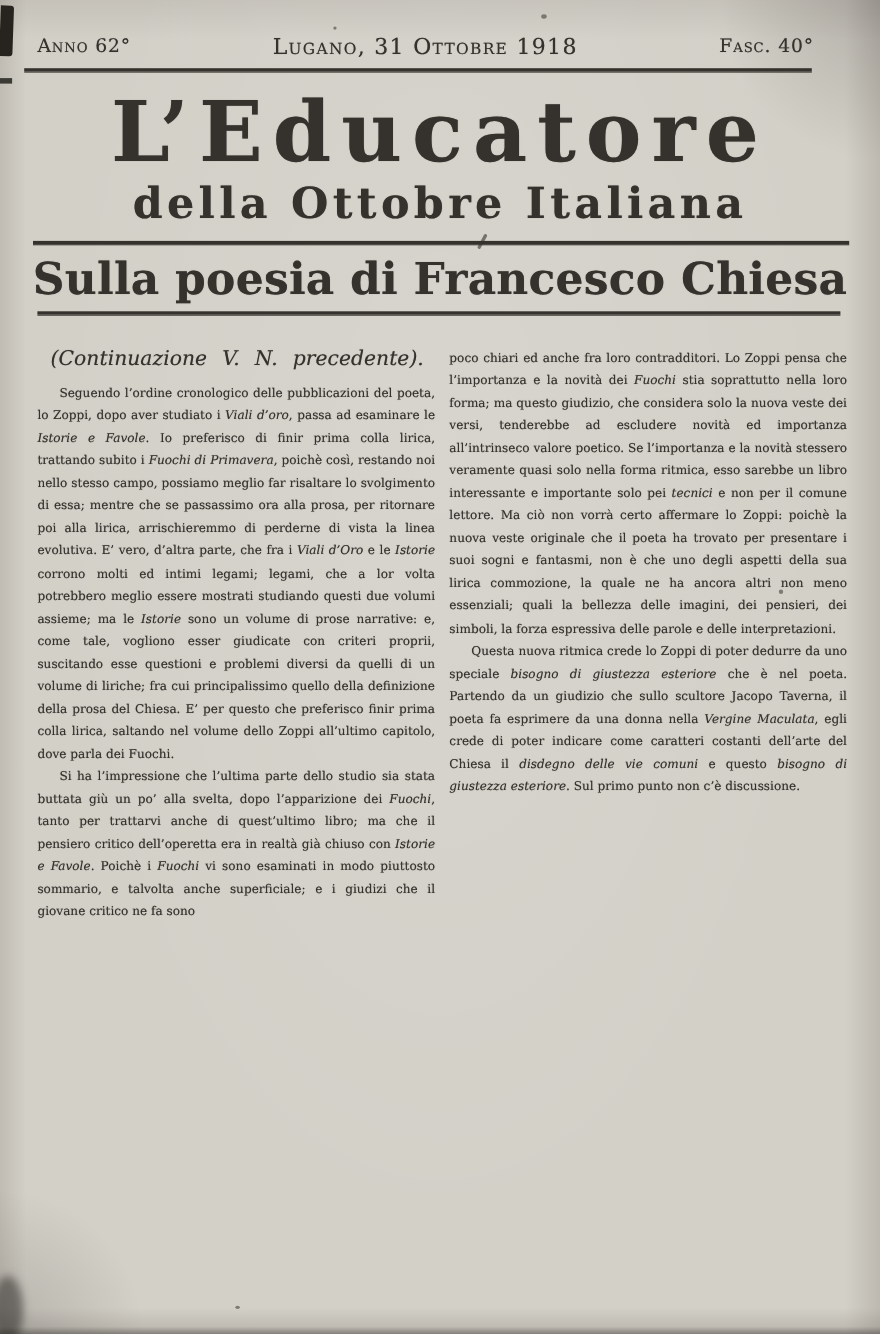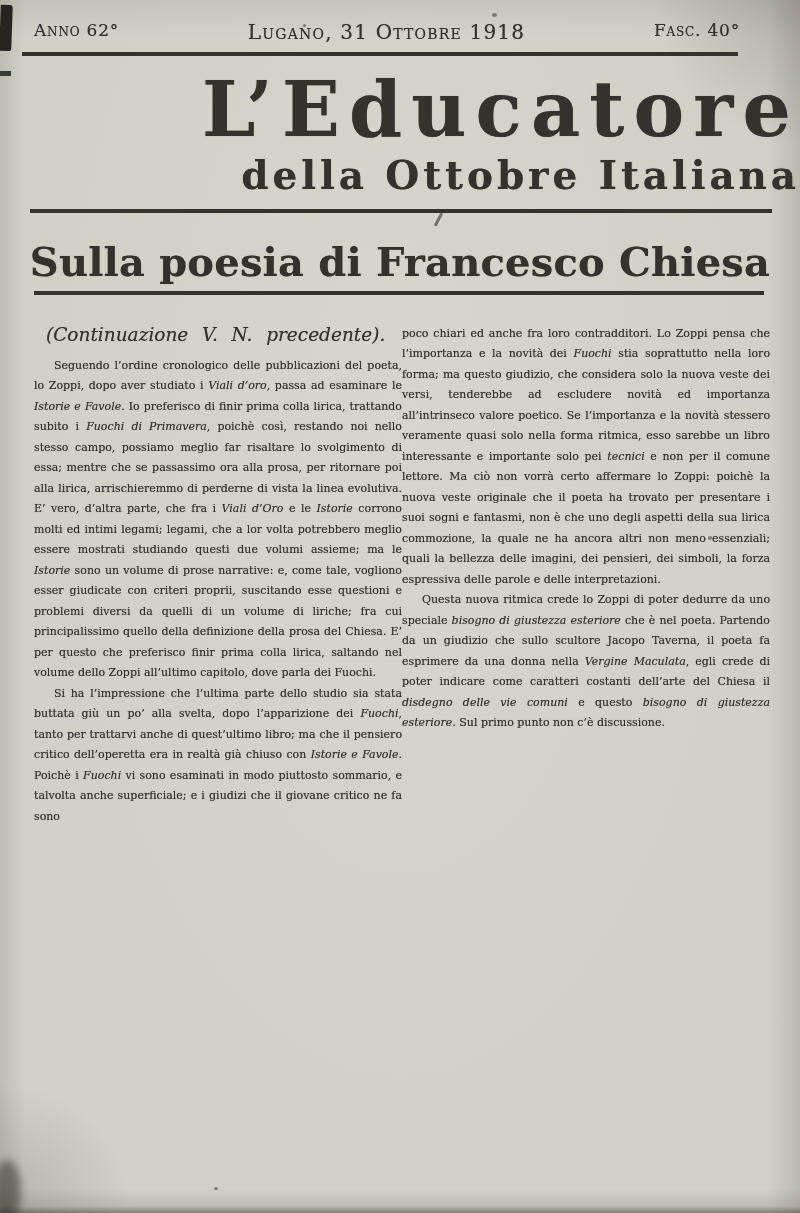--- a/index.html
+++ b/index.html
@@ -19,64 +19,64 @@
     background:
       radial-gradient(circle at 100% 0%, rgba(60,56,50,0.22), rgba(0,0,0,0) 10%),
       radial-gradient(circle at 0% 100%, rgba(60,56,50,0.20), rgba(0,0,0,0) 9%),
       radial-gradient(ellipse at 50% 35%, rgba(255,255,255,0.10), rgba(0,0,0,0) 65%),
       linear-gradient(90deg, rgba(70,64,56,0.14), rgba(0,0,0,0) 3%, rgba(0,0,0,0) 96%, rgba(70,64,56,0.16)),
       linear-gradient(0deg, rgba(70,64,56,0.20), rgba(0,0,0,0) 2%, rgba(0,0,0,0) 97%, rgba(70,64,56,0.10)),
       var(--paper);
   }
   
   .header{
-    display:flex;justify-content:space-between;align-items:flex-start;
-    padding:20px 60px 0 34px;
+    display:flex;justify-content:space-between;align-items:center;
+    padding:30px 60px 0 34px;
     font-variant:small-caps;
     letter-spacing:0.05em;
   }
   .hdr-side{font-size:17px;}
   .hdr-center{font-size:20px;letter-spacing:0.06em;}
   .header-rule{
     margin:8px 62px 0 22px;height:3px;
     border-top:3px solid var(--ink);
     border-bottom:1px solid var(--ink);
   }
   
-  .masthead{text-align:right;}
+  .masthead{text-align:center;}
   .masthead-title{
     margin-top:14px;
     font-size:76px;font-weight:bold;line-height:1.05;
     letter-spacing:0.12em;
   }
   .masthead-sub{
     margin-top:2px;
     font-size:39px;font-weight:bold;
     letter-spacing:0.10em;
   }
   .masthead-rule{
     margin:11px 28px 0 30px;height:3px;
     border-top:3px solid var(--ink);
     border-bottom:1px solid var(--ink);
   }
   
   .article-title{
-    margin-top:27px;
+    margin-top:9px;
     text-align:center;
     font-size:40px;font-weight:bold;line-height:1.1;
     letter-spacing:0.005em;
   }
   .title-rule{
     margin:7px 36px 0 34px;height:2px;
     border-top:3px solid var(--ink);
     border-bottom:1px solid var(--ink);
   }
   
   .columns{
-    display:flex;
+    display:flex;gap:13px;
     padding:29px 30px 0 34px;
     height:884px;overflow:hidden;
   }
   .col{flex:1 1 0;min-width:0;}
   .note{
     font-style:italic;
     font-size:18.5px;line-height:21px;
     text-indent:12px;
     word-spacing:0.42em;
     margin-bottom:11px;

